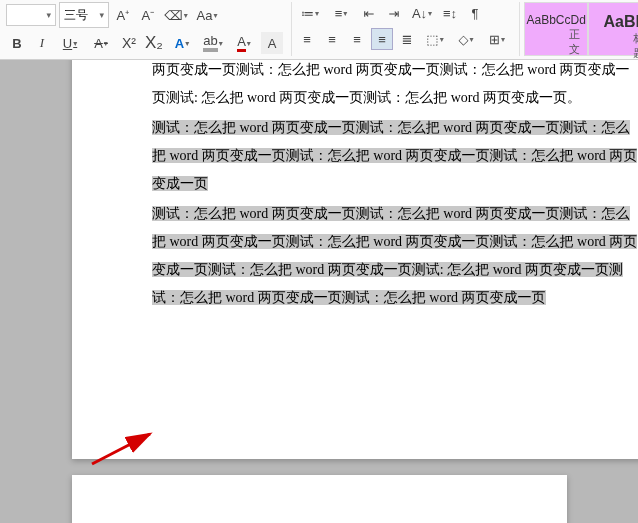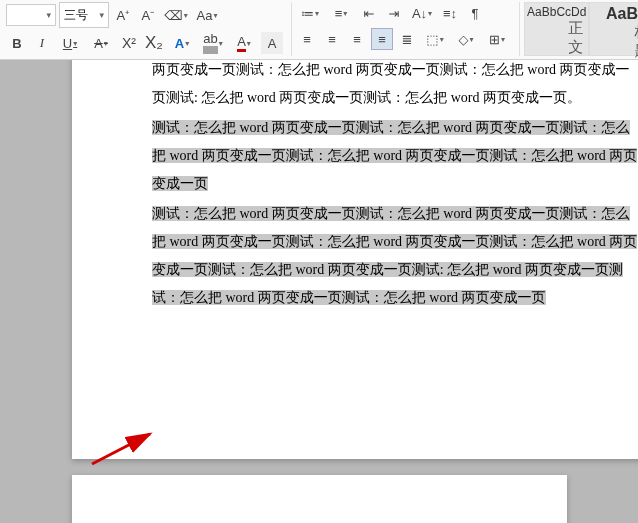--- a/index.html
+++ b/index.html
@@ -65,41 +65,41 @@
       width: 22px;
       height: 22px;
       font-size: 13px;
       cursor: pointer;
       color: #444;
       border: 1px solid transparent;
     }
     .ribbon-btn.split { width: 28px; }
     .ribbon-btn .mini-chev { font-size: 8px; margin-left: 1px; color: #666; }
     .color-bar-a { border-bottom: 3px solid #c00; line-height: 14px; }
-    .color-bar-high { border-bottom: 8px solid #a3a3a3; line-height: 14px; }
+    .color-bar-high { border-bottom: 4px solid #a3a3a3; line-height: 14px; }
     .align-btn.active { background: #d6e4f0; border-color: #aac; }
     .styles {
       display: flex;
       height: 54px;
     }
     .style-item {
       border: 1px solid #ddd;
-      padding: 2px 6px;
+      padding: 10px 6px;
       min-width: 58px;
       display: flex;
       flex-direction: column;
       justify-content: space-between;
       align-items: center;
       cursor: pointer;
-      background: #e5e5e5;
+      background: #f0abfc;
       font-size: 11px;
     }
     .style-item .preview { font-size: 12px; color: #333; }
     .style-item.big .preview { font-size: 16px; font-weight: bold; }
-    .style-item .label { font-size: 15px; color: #555; margin-left: 38px; }
+    .style-item .label { font-size: 11px; color: #555; margin-left: 38px; }
     .workspace {
       background: #b8b8b8;
       position: absolute;
       top: 60px;
       left: 0; right: 0; bottom: 0;
       overflow: hidden;
     }
     .page {
       position: absolute;
       background: white;

